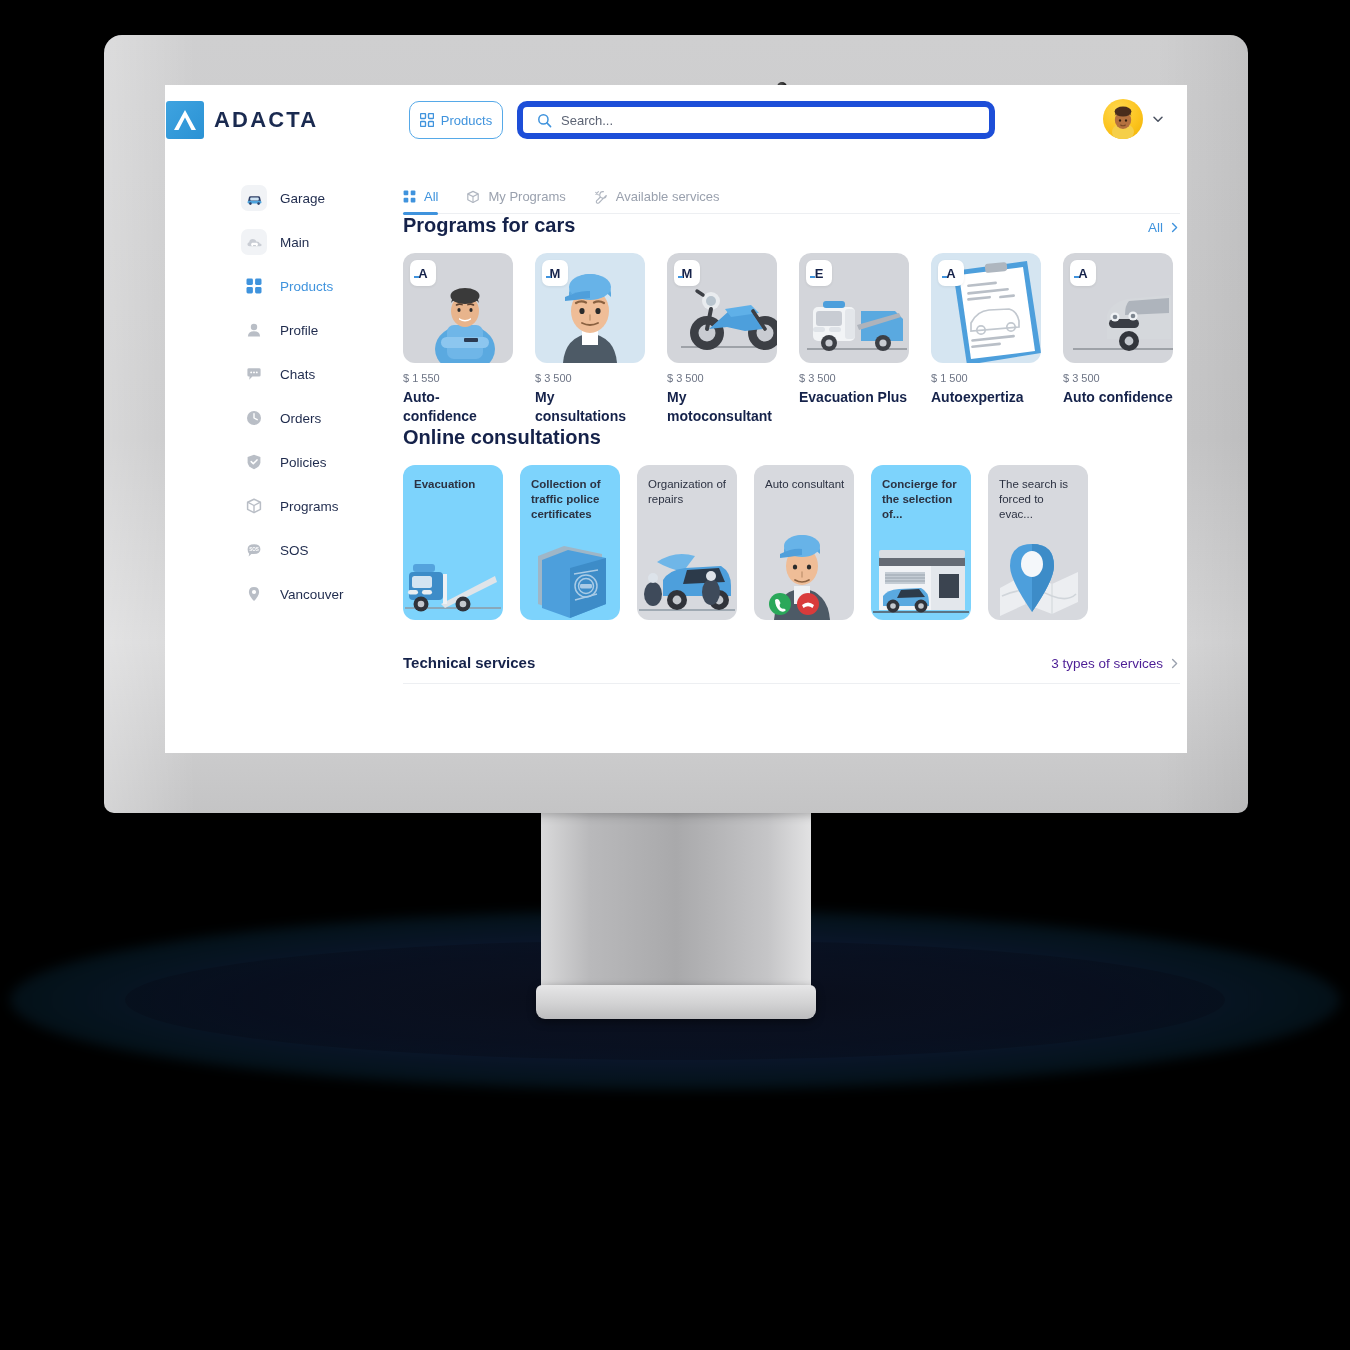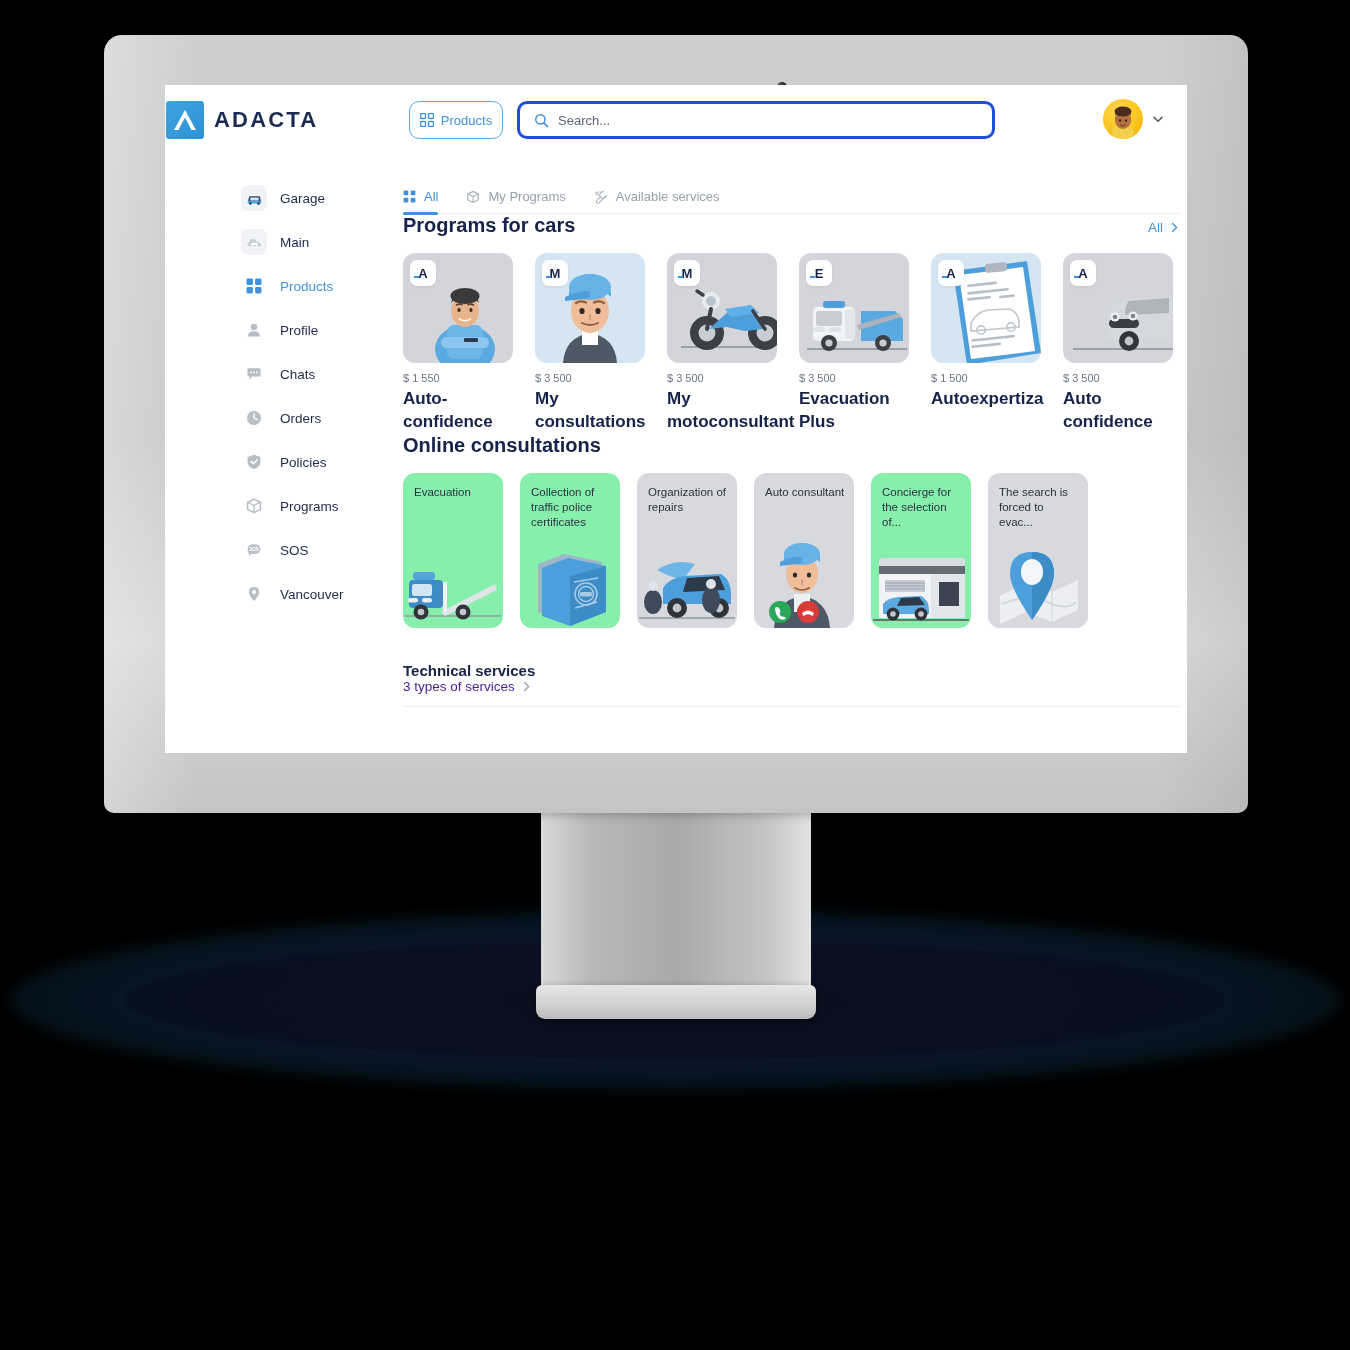--- a/index.html
+++ b/index.html
@@ -86,21 +86,21 @@
   .products-pill {
     position: absolute; left: 244px; top: 16px;
     width: 94px; height: 38px; border: 1px solid #56a9e8; border-radius: 10px;
     display: flex; align-items: center; justify-content: center; gap: 7px;
     background: #fff; cursor: pointer;
   }
   .products-pill .lbl { font-size: 13px; color: #3f93dd; }
 
   .searchbar {
     position: absolute; left: 352px; top: 16px;
-    width: 478px; height: 38px; border: 3px solid #1d4ed8; border-radius: 10px;
+    width: 478px; height: 38px; border: 6px solid #1d4ed8; border-radius: 10px;
     display: flex; align-items: center; gap: 9px; padding: 0 14px; background: #fff;
   }
   .searchbar .ph { font-size: 13px; color: #5d6474; }
 
   .avatar-wrap { position: absolute; right: 22px; top: 14px; display: flex; align-items: center; gap: 8px; cursor: pointer; }
   .avatar {
     width: 40px; height: 40px; border-radius: 50%;
     background: radial-gradient(circle at 38% 28%, #ffd84d 0%, #fcc41f 55%, #f0b000 100%);
     position: relative; overflow: hidden;
   }
@@ -139,32 +139,32 @@
   .badge {
     position: absolute; left: 7px; top: 7px; width: 26px; height: 26px; border-radius: 7px;
     background: #fff; display: flex; align-items: center; justify-content: center;
     font-size: 13px; font-weight: 700; color: #15224a; z-index: 3;
     box-shadow: 0 1px 3px rgba(0,0,0,0.07);
   }
   .badge::before {
     content:""; position:absolute; left: 4px; bottom: 8px; width: 5px; height: 2.5px; background: #3f93dd;
   }
   .prog-price { font-size: 11px; color: #6d7485; margin-top: 9px; }
-  .prog-name { font-size: 17px; font-weight: 700; color: #15224a; margin-top: 4px; line-height: 1.35; }
+  .prog-name { font-size: 14px; font-weight: 700; color: #15224a; margin-top: 4px; line-height: 1.35; }
 
   .cons-row { display: flex; gap: 17px; margin-top: 16px; }
   .cons-card {
     width: 100px; flex: 0 0 100px; height: 155px; border-radius: 12px;
     background: #d7d9de; position: relative; overflow: hidden; cursor: pointer;
   }
-  .cons-card.blue { background: #86efac; }
+  .cons-card.blue { background: #7dd3fc; font-weight: bold; }
   .cons-title { position: absolute; left: 11px; top: 12px; right: 9px; font-size: 11.5px; color: #2c3242; line-height: 1.33; }
   .cons-art { position: absolute; left: 0; right: 0; bottom: 0; height: 86px; }
 
-  .tech-head { display: flex; align-items: baseline; justify-content: space-between; margin-top: 34px; padding-bottom: 12px; border-bottom: 1px solid #edeff2; flex-direction: column; }
+  .tech-head { display: flex; align-items: baseline; justify-content: space-between; margin-top: 34px; padding-bottom: 12px; border-bottom: 1px solid #edeff2; }
   .tech-title { font-size: 15px; font-weight: 700; color: #15224a; }
 </style>
 </head>
 <body>
 
 <div class="stage">
   <div class="glow"></div>
   <div class="glow2"></div>
 
   <div class="stand-neck"></div>

